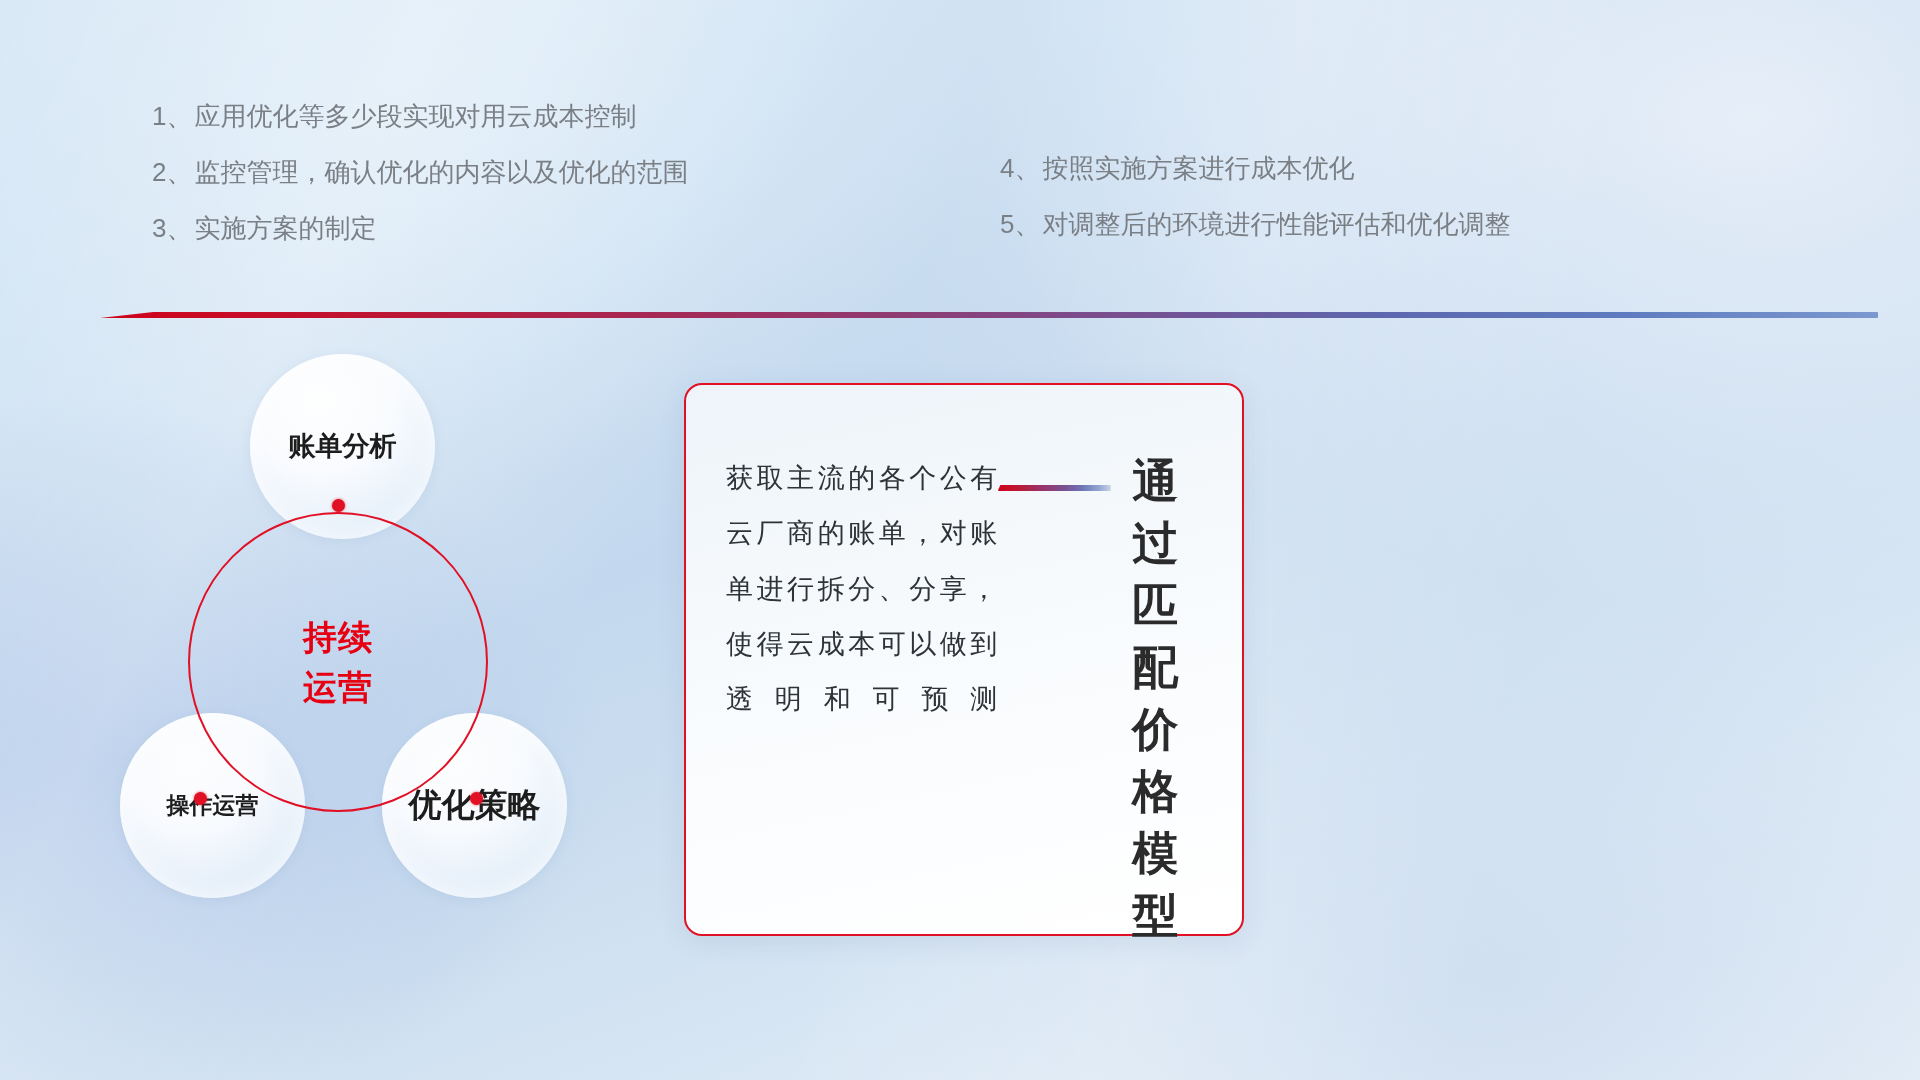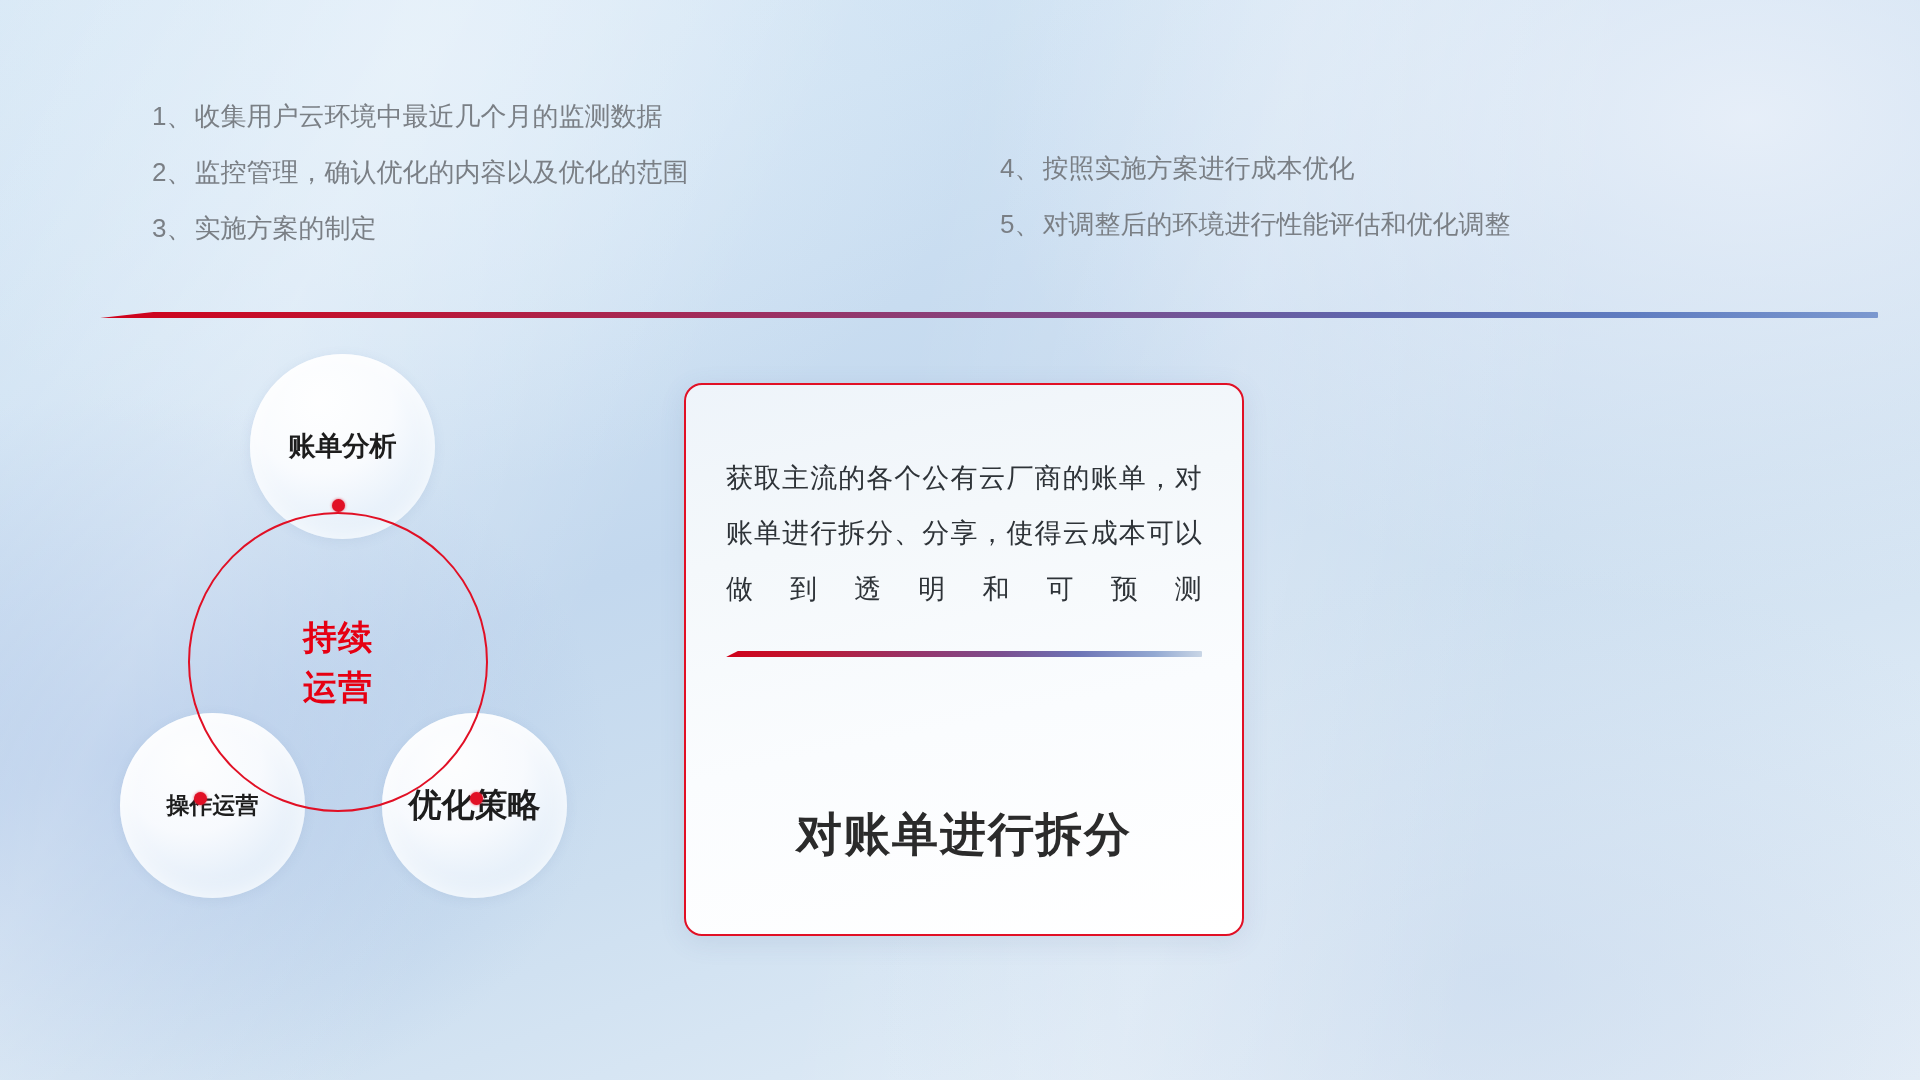--- a/index.html
+++ b/index.html
@@ -107,21 +107,21 @@
   
   .card {
     position:absolute;
     top:383px;
     width:560px; height:553px;
     border:2px solid #e11025;
     border-radius:18px;
     background:linear-gradient(168deg, #eef4fa 0%, #f4f8fb 28%, #fafcfe 60%, #ffffff 100%);
     box-shadow:0 6px 26px rgba(80,110,160,0.12);
     padding:66px 40px 0 40px;
-    display:flex; flex-direction:column;
+    display:flex; 
   }
   #card-1 { left:684px; }
   #card-2 { left:1296px; }
   .card-body {
     color:#2e3338;
     font-size:27px;
     line-height:2.05;
     text-align:justify;
     text-align-last:justify;
     letter-spacing:0.2px;
@@ -144,21 +144,21 @@
   }
 </style>
 </head>
 <body>
 
 <div id="stage">
 
   <div class="list" id="list-left">
     <div class="row">
       <span class="num">1、</span>
-      <span class="txt">收集用户云环境中最近几个月的监测数据</span>
+      <span class="txt">应用优化等多少段实现对用云成本控制</span>
     </div>
     <div class="row">
       <span class="num">2、</span>
       <span class="txt">监控管理，确认优化的内容以及优化的范围</span>
     </div>
     <div class="row">
       <span class="num">3、</span>
       <span class="txt">实施方案的制定</span>
     </div>
   </div>
@@ -201,17 +201,17 @@
     </div>
 
     <div class="node-dot" id="dot-top"></div>
     <div class="node-dot" id="dot-left"></div>
     <div class="node-dot" id="dot-right"></div>
   </div>
 
   <div class="card" id="card-1">
     <div class="card-body">获取主流的各个公有云厂商的账单，对账单进行拆分、分享，使得云成本可以做到透明和可预测</div>
     <div class="card-rule"></div>
-    <div class="card-title">对账单进行拆分</div>
+    <div class="card-title">通过匹配价格模型</div>
   </div>
 
 
 </div>
 
 </body></html>

